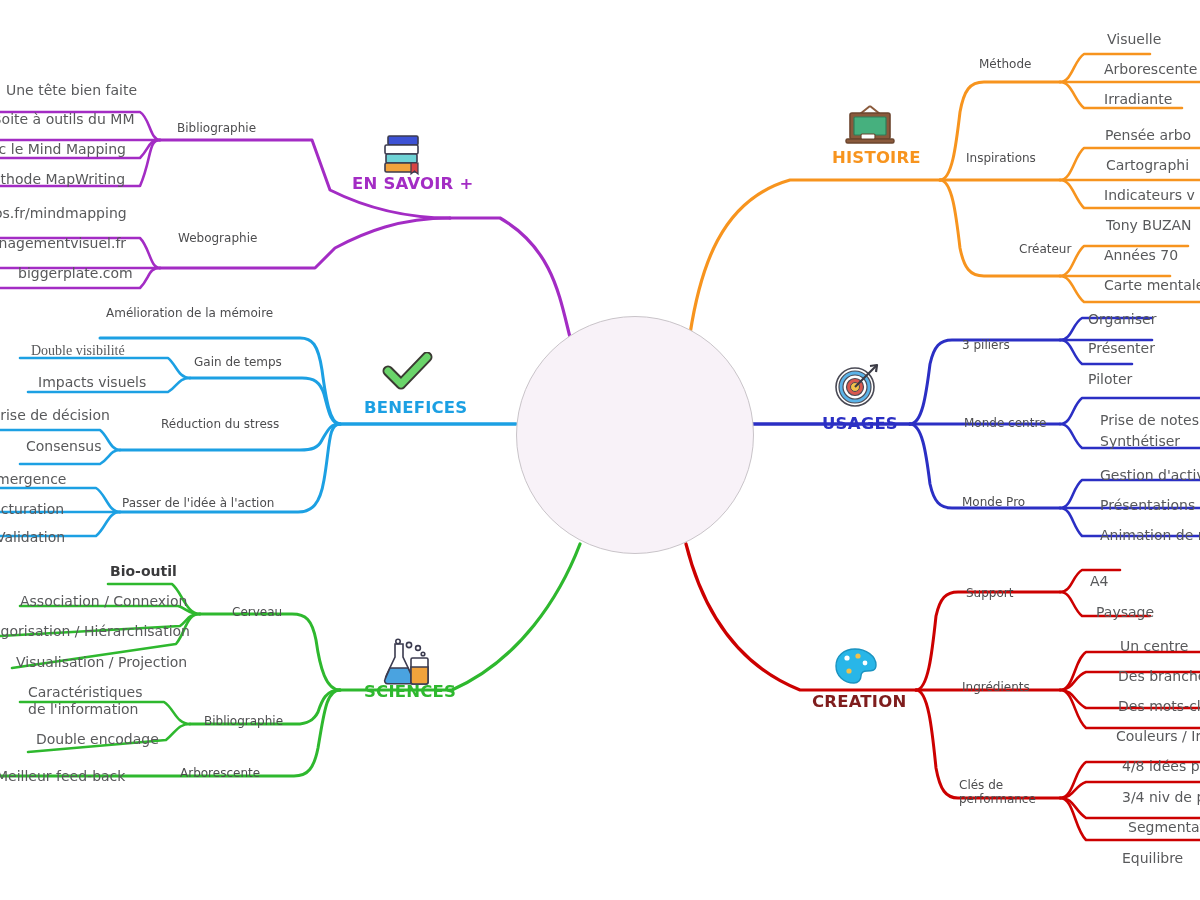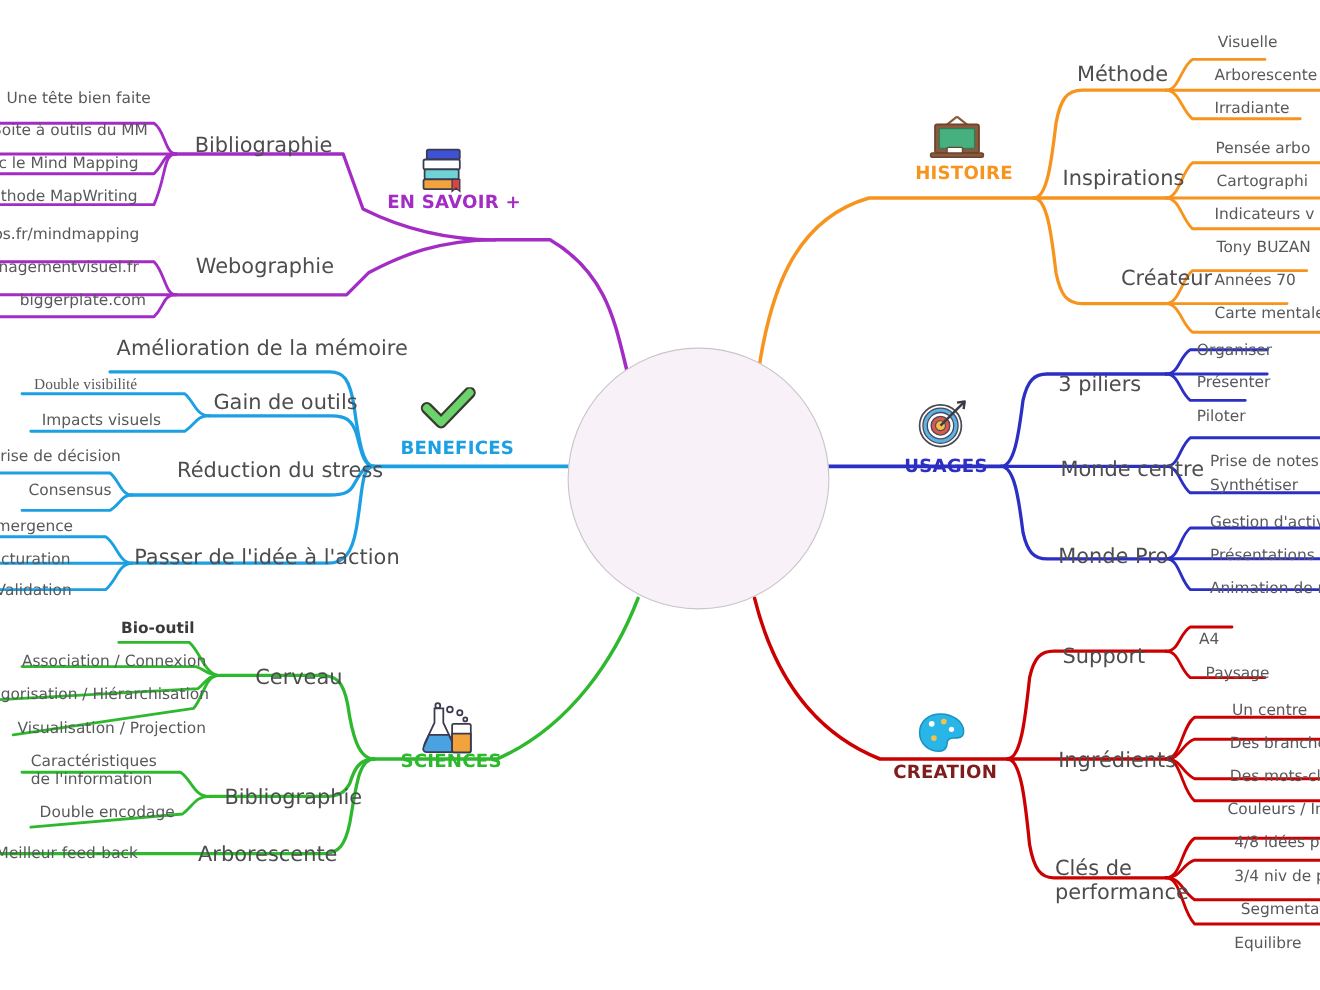--- a/index.html
+++ b/index.html
@@ -8,21 +8,21 @@
     font-family:"DejaVu Sans","Liberation Sans",sans-serif;
     width:1200px;height:900px;overflow:hidden;position:relative;
   }
   #map{position:absolute;left:0;top:0;width:1200px;height:900px;}
   svg.canvas{position:absolute;left:0;top:0;width:1200px;height:900px;}
 
   .lbl{
     position:absolute;white-space:nowrap;color:#58595b;
     font-size:14.5px;line-height:1.15;
   }
-  .lbl.l2{font-size:19px;color:#4d4d4f;}
+  .lbl.l2{font-size:12px;color:#4d4d4f;}
   .lbl.l3{font-size:14px;color:#58595b;}
   .lbl.bold{font-weight:bold;color:#3a3a3c;}
   .lbl.two{line-height:1.18;}
 
   .branch-title{
     position:absolute;white-space:nowrap;font-weight:bold;
     font-size:16.5px;letter-spacing:.2px;
   }
   .icon-wrap{position:absolute;}
 
@@ -237,21 +237,21 @@
   <div class="lbl l2" style="left:178px;top:232px;">Webographie</div>
   <div class="lbl l3" style="left:6px;top:82px;">Une tête bien faite</div>
   <div class="lbl l3" style="left:-8px;top:111px;">Boite à outils du MM</div>
   <div class="lbl l3" style="left:-10px;top:141px;">ec le Mind Mapping</div>
   <div class="lbl l3" style="left:-8px;top:171px;">éthode MapWriting</div>
   <div class="lbl l3" style="left:-6px;top:205px;">os.fr/mindmapping</div>
   <div class="lbl l3" style="left:-10px;top:235px;">anagementvisuel.fr</div>
   <div class="lbl l3" style="left:18px;top:265px;">biggerplate.com</div>
 
   <div class="lbl l2" style="left:106px;top:307px;">Amélioration de la mémoire</div>
-  <div class="lbl l2" style="left:194px;top:356px;">Gain de outils</div>
+  <div class="lbl l2" style="left:194px;top:356px;">Gain de temps</div>
   <div class="lbl l2" style="left:161px;top:418px;">Réduction du stress</div>
   <div class="lbl l2" style="left:122px;top:497px;">Passer de l'idée à l'action</div>
   <div class="lbl l3" style="left:31px;top:343px;font-family:Liberation Serif, serif;">Double visibilité</div>
   <div class="lbl l3" style="left:38px;top:374px;">Impacts visuels</div>
   <div class="lbl l3" style="left:-8px;top:407px;">Prise de décision</div>
   <div class="lbl l3" style="left:26px;top:438px;">Consensus</div>
   <div class="lbl l3" style="left:-4px;top:471px;">mergence</div>
   <div class="lbl l3" style="left:-8px;top:501px;">ucturation</div>
   <div class="lbl l3" style="left:-4px;top:529px;">Validation</div>
 

